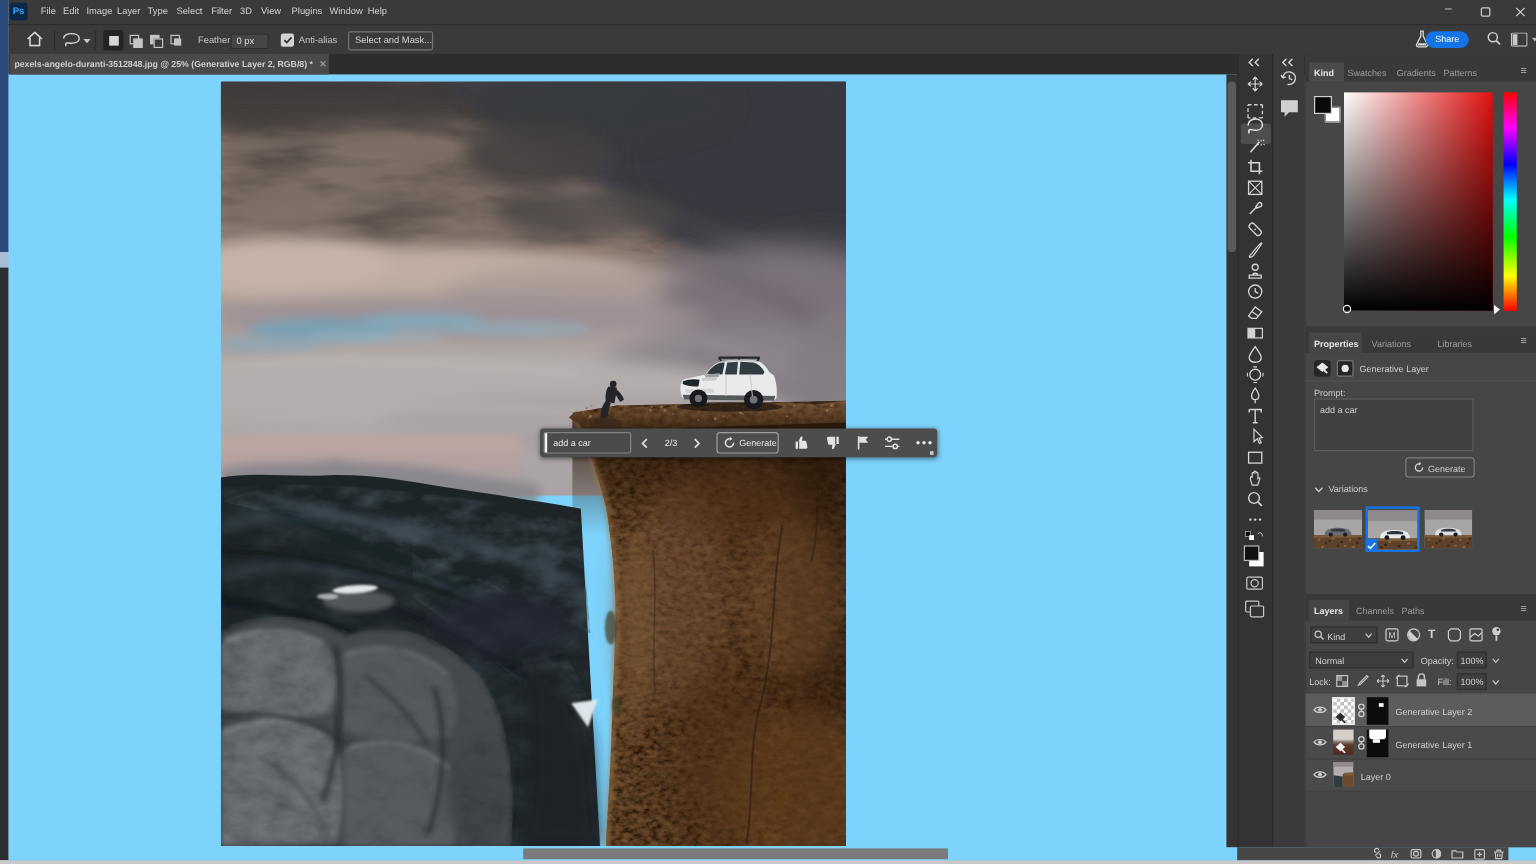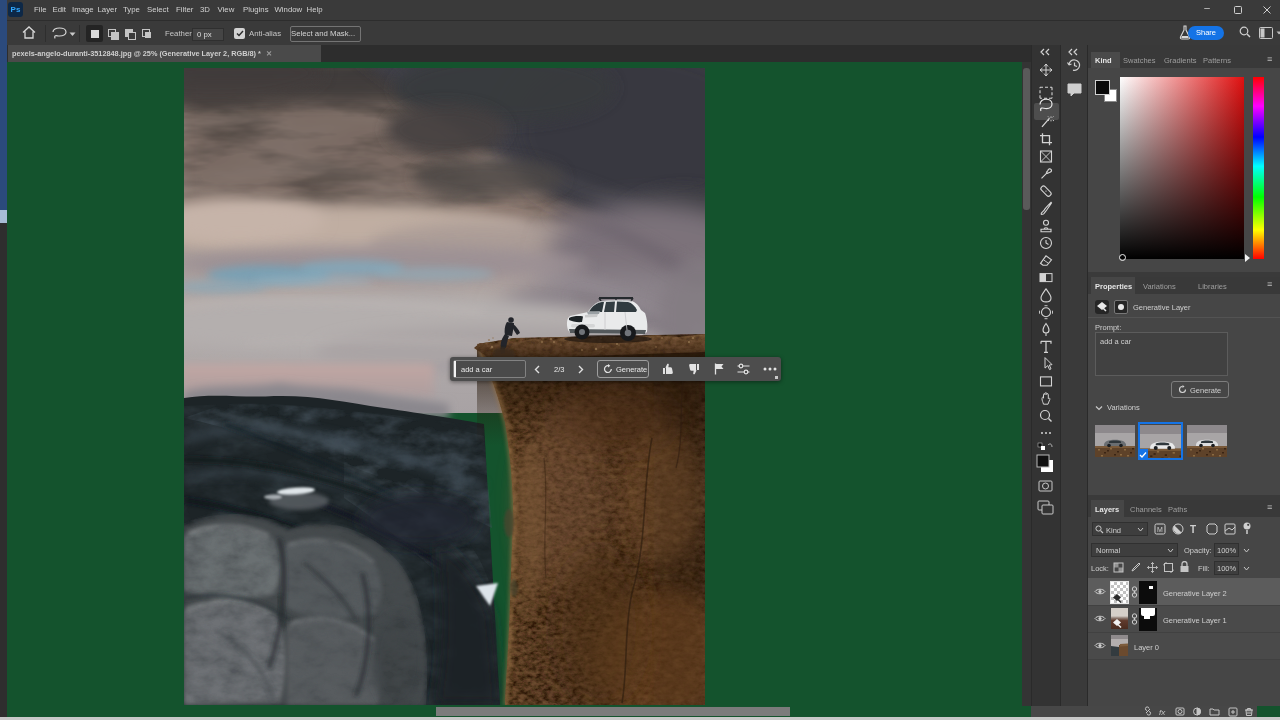--- a/index.html
+++ b/index.html
@@ -1,26 +1,26 @@
 <!DOCTYPE html>
 <html><head><meta charset="utf-8"><style>*{margin:0;padding:0;box-sizing:border-box}
 html,body{width:1280px;height:720px;overflow:hidden;background:#3b3b3b;font-family:"Liberation Sans",sans-serif}
 .abs{position:absolute}
-#stage{position:relative;width:1280px;height:720px;background:#14532d;color:#d6d6d6}
+#stage{position:relative;width:1280px;height:720px;background:#7dd3fc;color:#d6d6d6}
 #menubar{left:7px;top:0;width:1273px;height:20px;background:#3a3a3a;font-size:7.8px;color:#d2d2d2}
 #pslogo{left:1px;top:2px;width:15px;height:15px;background:#0d2847;border-radius:3px;color:#31a8ff;font-size:8px;font-weight:bold;text-align:center;line-height:15px}
 .mi{position:absolute;top:5px;white-space:nowrap}
 .wc{position:absolute;top:2px;width:14px;height:14px;font-size:10px;text-align:center;color:#cfcfcf}
 #optbar{left:7px;top:20px;width:1273px;height:25px;background:#3a3a3a;border-top:1px solid #2d2d2d;font-size:7.8px;color:#c6c6c6}
 .sep{position:absolute;top:4px;width:1px;height:17px;background:#2e2e2e}
 #feathbox{left:185px;top:7px;width:32px;height:13px;background:#454545;border:1px solid #2f2f2f;color:#ddd;padding-left:4px;line-height:11px}
-#smbtn{left:283px;top:5px;width:71px;height:16px;border:1px solid #747474;border-radius:2px;text-align:left;line-height:14px;color:#d4d4d4;white-space:nowrap}
+#smbtn{left:283px;top:5px;width:71px;height:16px;border:1px solid #747474;border-radius:2px;text-align:right;line-height:14px;color:#d4d4d4;white-space:nowrap}
 #sharebtn{left:1188px;top:26px;width:36px;height:14px;background:#1473e6;border-radius:7px;color:#fff;text-align:center;line-height:14px;font-size:7.5px;position:absolute}
 #tabbar{left:7px;top:45px;width:1273px;height:17px;background:#2d2d2d}
-#doctab{left:1px;top:0;width:313px;height:17px;background:#4a4a4a;color:#cfcfcf;font-size:7.3px;font-weight:bold;line-height:17px;padding-left:4px;white-space:nowrap}
+#doctab{left:1px;top:0;width:266px;height:17px;background:#4a4a4a;color:#cfcfcf;font-size:7.3px;font-weight:bold;line-height:17px;padding-left:4px;white-space:nowrap}
 #photo{left:184px;top:68px;width:521px;height:637px;overflow:hidden}
 #vscroll{left:1022px;top:62px;width:9px;height:644px;background:#343434}
 #vthumb{left:1023px;top:68px;width:7px;height:142px;background:#5a5a5a;border-radius:3px}
 #toolbar{left:1031px;top:45px;width:29px;height:661px;background:#333333;border-left:1px solid #2a2a2a}
 #iconstrip{left:1060px;top:45px;width:27px;height:661px;background:#3a3a3a;border-left:1px solid #2a2a2a}
 #panels{left:1087px;top:45px;width:193px;height:661px;background:#464646;border-left:1px solid #2a2a2a;font-size:7.5px}
 .ptab{color:#9e9e9e;font-size:7.5px;white-space:nowrap}
 .ptab.on{color:#e6e6e6;font-weight:bold}
 .ham{color:#bdbdbd;font-size:9px}
 .ptxt{color:#cfcfcf;font-size:7.5px;white-space:nowrap}

